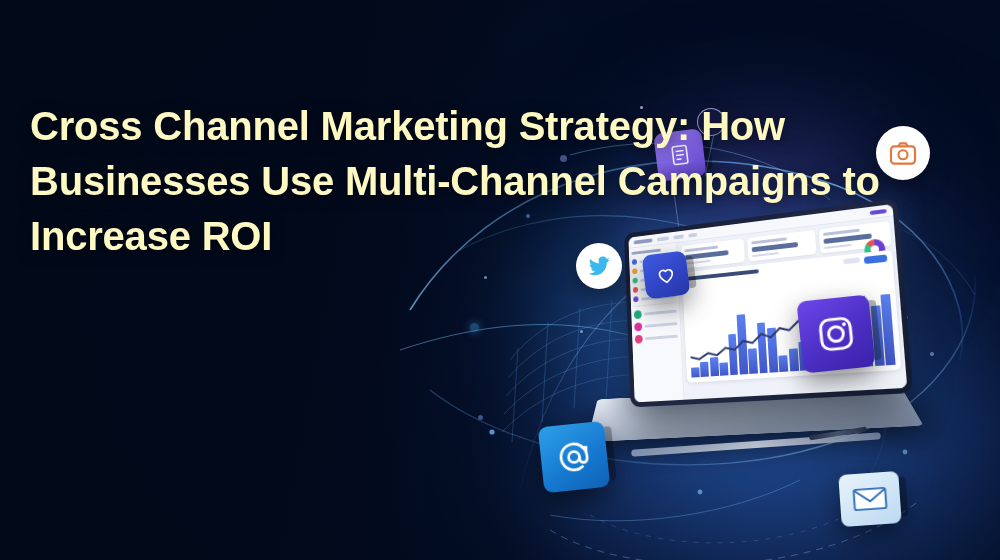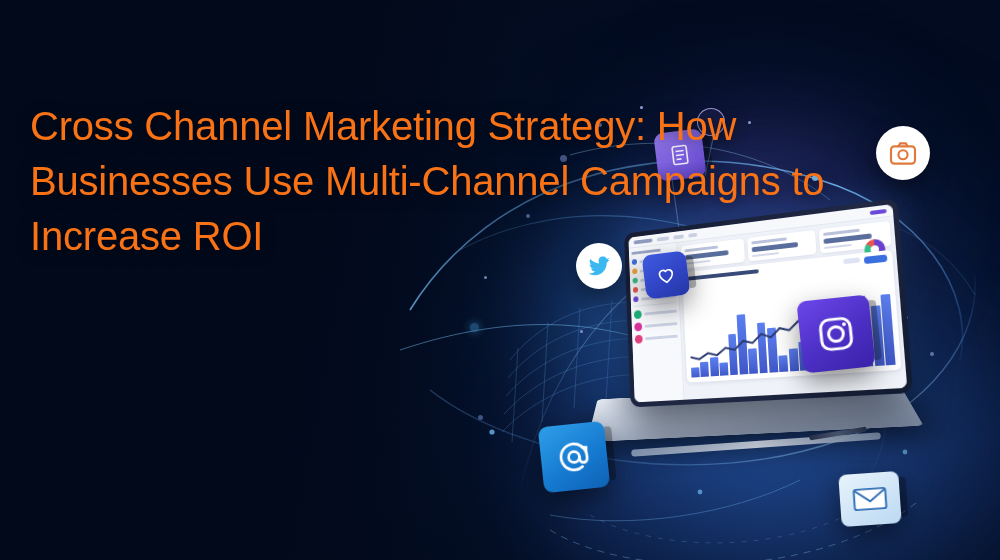--- a/index.html
+++ b/index.html
@@ -51,23 +51,23 @@
     position:absolute;inset:0;
     background:
       radial-gradient(ellipse 70% 80% at 78% 55%, rgba(0,0,0,0) 40%, rgba(2,9,24,0.55) 100%),
       linear-gradient(100deg, #02091c 0%, #02091c 34%, rgba(3,14,36,0.6) 48%, rgba(3,16,42,0) 62%);
     pointer-events:none;
   }
 
   
   #headline{
     position:absolute;left:30px;top:72px;width:900px;
-    color:#f97316;
+    color:#fef9c3;
     font-size:40px;line-height:55px;letter-spacing:-0.2px;
-    font-weight:400;
+    font-weight:700;
     text-shadow:0 2px 14px rgba(0,0,0,0.55);
     z-index:40;
     pointer-events:none;
   }
 
   
   #network{position:absolute;left:400px;top:60px;width:600px;height:500px;z-index:12;}
 
   
   #device-wrap{position:absolute;left:595px;top:215px;width:330px;height:250px;z-index:20;}

